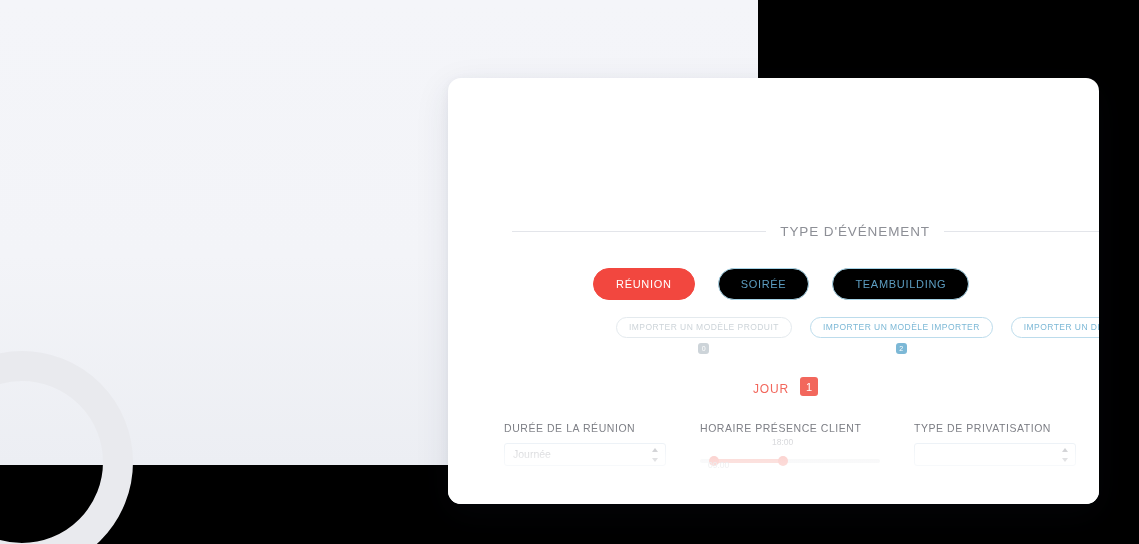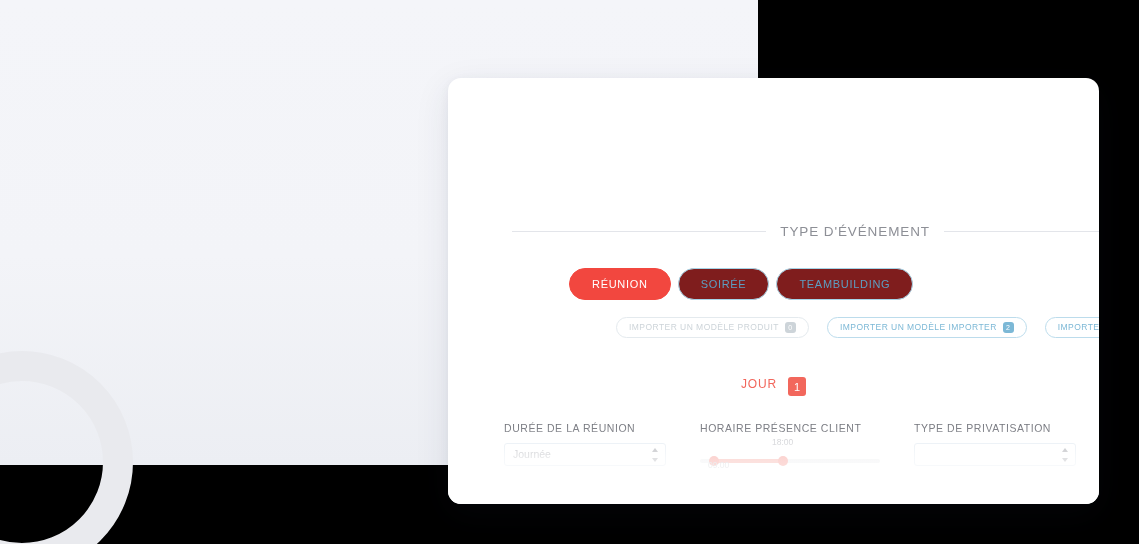--- a/index.html
+++ b/index.html
@@ -102,41 +102,41 @@
     color: #8d8f96;
     white-space: nowrap;
   }
   #head-type { top: 146px; }
   #head-type .rule-left { flex: 1 1 auto; }
 
   
   .pill-row {
     position: absolute;
     top: 190px;
-    left: 121px;
-    display: flex;
-    align-items: center;
-    gap: 7px;
+    left: 145px;
+    display: flex;
+    align-items: center;
+    gap: 23px;
     white-space: nowrap;
   }
   .pill {
     height: 32px;
     line-height: 30px;
     padding: 0 22px;
     border-radius: 17px;
     font-size: 11px;
     letter-spacing: 0.7px;
     box-sizing: border-box;
     cursor: pointer;
     user-select: none;
   }
   .pill.outline {
     border: 1px solid #a6d3e6;
     color: #5d9ec2;
-    background: #7f1d1d;
+    background: #000000;
   }
   .pill.active {
     border: 1px solid #f2473f;
     background: #f2473f;
     color: #ffffff;
     font-weight: normal;
   }
 
   
   .import-row {
@@ -157,20 +157,21 @@
     background: #ffffff;
     color: #7cb8d6;
     font-size: 8.5px;
     letter-spacing: 0.45px;
     display: inline-flex;
     align-items: center;
     gap: 6px;
     box-sizing: border-box;
     cursor: pointer;
     user-select: none;
+    flex-direction: column;
   }
   .import-btn.disabled {
     border-color: #e4eaee;
     color: #cdd4d9;
     cursor: default;
   }
   .import-btn .badge {
     display: inline-flex;
     align-items: center;
     justify-content: center;
@@ -183,24 +184,24 @@
     font-size: 7px;
     line-height: 11px;
     box-sizing: border-box;
   }
   .import-btn.disabled .badge { background: #cdd4d9; }
 
   
   .jour-row {
     position: absolute;
     top: 299px;
-    left: 0;
+    left: 12px;
     width: 651px;
     display: flex;
-    align-items: flex-start;
+    align-items: flex-end;
     justify-content: center;
     gap: 11px;
   }
   .jour-label {
     font-size: 12px;
     letter-spacing: 0.8px;
     color: #f2675c;
   }
   .jour-badge {
     display: inline-flex;

